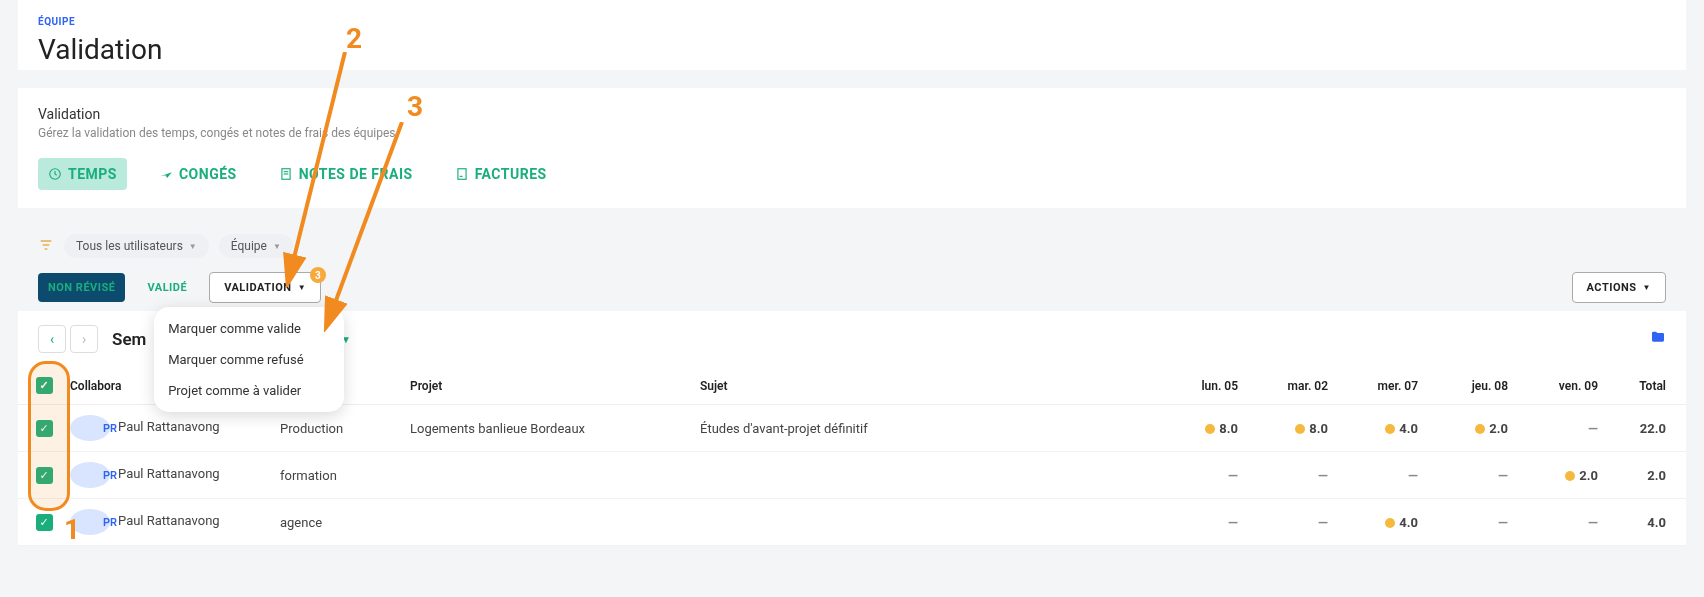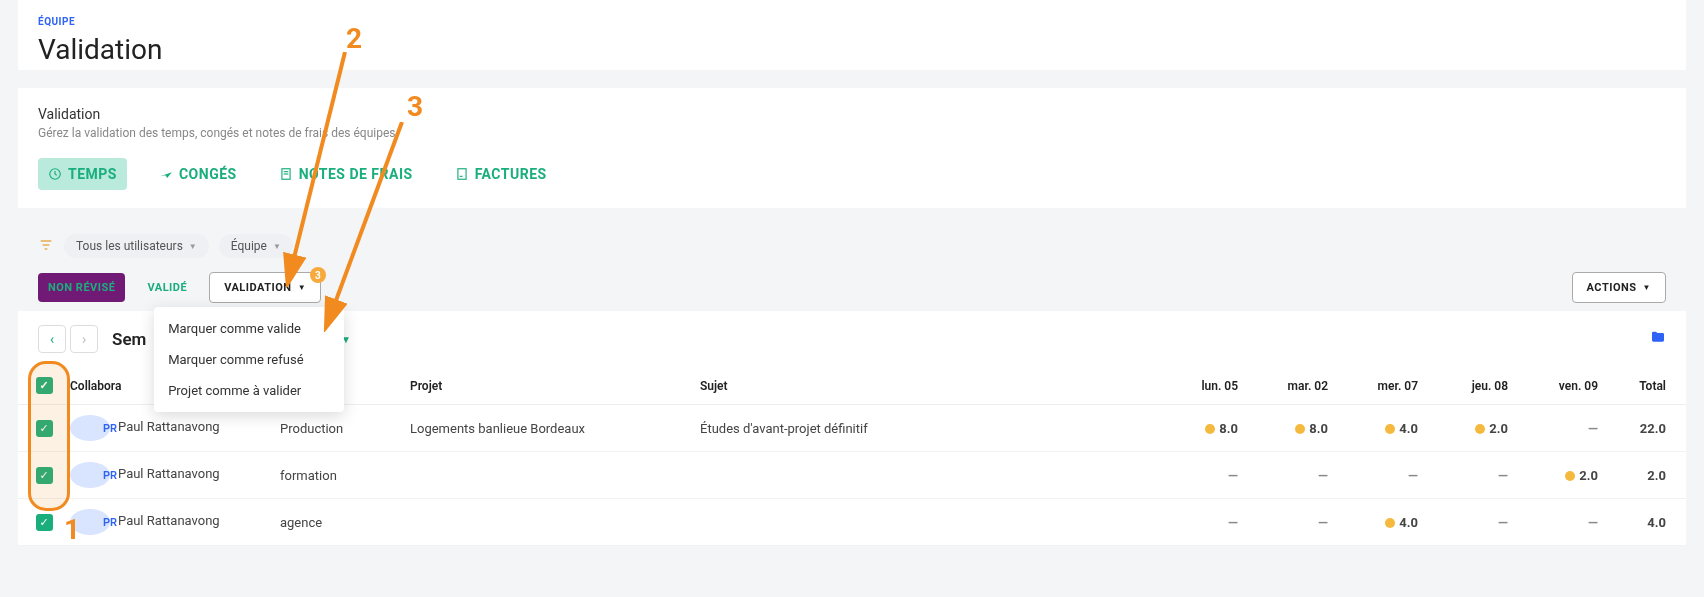--- a/index.html
+++ b/index.html
@@ -24,27 +24,27 @@
 
 
 .filter-row { display:flex; align-items:center; gap:10px; padding:8px 20px 0 20px; }
 .filter-ico { color:#e6a43b; width:16px; height:16px; }
 .pill { background:#eef0f3; border-radius:14px; font-size:12px; color:#555; padding:5px 12px; display:flex; align-items:center; gap:6px; cursor:pointer; }
 .pill .caret { font-size:8px; color:#999; }
 
 
 .status-row { display:flex; align-items:center; padding:14px 20px 0 20px; gap:12px; }
 .status-tab { font-size:11px; font-weight:700; letter-spacing:0.5px; color:#1aae7d; padding:8px 10px; border-radius:4px; cursor:pointer; position:relative; }
-.status-tab.active { background:#701a75; }
+.status-tab.active { background:#0c4a6e; }
 .btn-outline { border:1px solid #aaa; background:#fff; font-size:11px; font-weight:700; letter-spacing:0.5px; padding:8px 14px; border-radius:4px; cursor:pointer; color:#222; display:flex; align-items:center; gap:6px; position:relative; }
 .badge { position:absolute; top:-6px; right:-6px; background:#f7a93b; color:#fff; border-radius:50%; width:16px; height:16px; font-size:10px; display:flex; align-items:center; justify-content:center; }
 .spacer { flex:1; }
 
 
-.dropdown { position:absolute; top:34px; left:-56px; background:#fff; box-shadow:0 4px 16px rgba(0,0,0,0.15); border-radius:4px; padding:6px 0; min-width:190px; z-index:50; }
+.dropdown { position:absolute; top:34px; left:-56px; background:#fff; box-shadow:0 4px 16px rgba(0,0,0,0.15); border-radius:15px; padding:6px 0; min-width:190px; z-index:50; }
 .dropdown-item { padding:8px 14px; font-size:13px; color:#333; cursor:pointer; font-weight:400; letter-spacing:0; }
 
 
 .table-wrap { background:#fff; margin-top:8px; }
 .week-nav { display:flex; align-items:center; padding:14px 20px; gap:4px; }
 .nav-arrow { width:28px; height:28px; border:1px solid #ddd; border-radius:4px; display:flex; align-items:center; justify-content:center; font-size:14px; color:#1aae7d; cursor:pointer; background:#fff; }
 .week-label { font-size:17px; font-weight:600; margin-left:10px; color:#222; display:flex; align-items:center; gap:6px; }
 .week-label .caret { color:#1aae7d; font-size:10px; }
 .folder-ico { margin-left:auto; color:#2e63f5; font-size:15px; }
 

